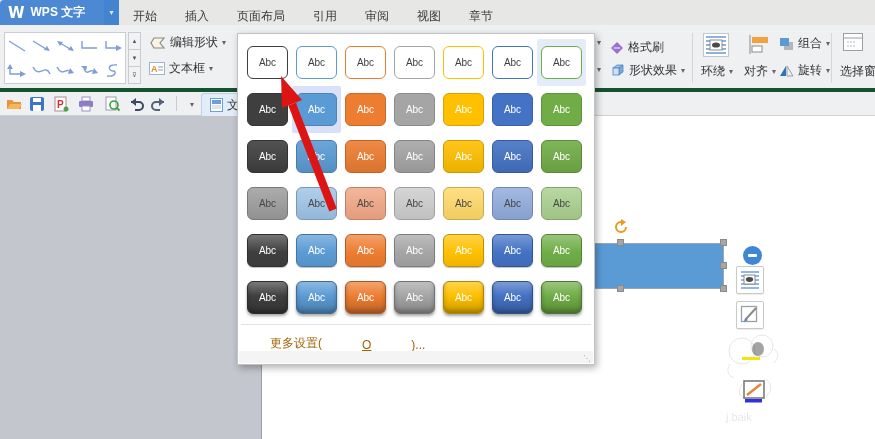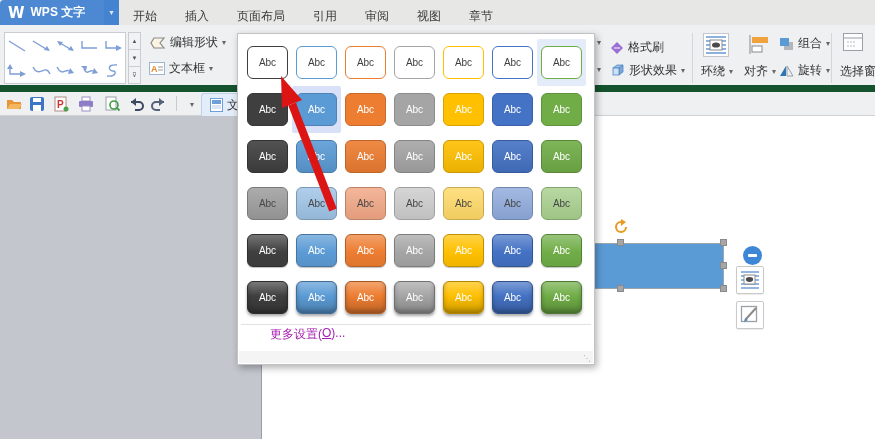--- a/index.html
+++ b/index.html
@@ -11,21 +11,21 @@
   .appbtn { position:absolute; left:0; top:0; width:104px; height:25px; background:#4c89d2; border-radius:4px 0 0 0;
             display:flex; align-items:center; gap:6px; padding-left:8px; color:#fff; font-weight:bold; }
   .applogo { font-size:15px; font-weight:bold; color:#fff; font-family:"DejaVu Sans",sans-serif; }
   .appmenu-caret { position:absolute; left:104px; top:0; width:15px; height:25px; background:#4widt383cf; background:#4383cf;
             color:#dce9f7; font-size:8px; display:flex; align-items:center; justify-content:center; }
   .tabs { position:absolute; left:119px; top:0; right:0; height:25px; display:flex; align-items:flex-end; }
   .tab { padding:0 14px; display:flex; align-items:center; color:#3a3a3a; cursor:default; }
   .tab.active { background:#f6f8f9; border-top:2px solid #4d8fd0; color:#2f6cb3; }
 
   
-  .ribbon { position:absolute; left:0; top:25px; width:875px; height:67px; background:#eef0f1; border-bottom:7px solid #14532d;text-align:center; }
+  .ribbon { position:absolute; left:0; top:25px; width:875px; height:67px; background:#eef0f1; border-bottom:4px solid #14532d;text-align:center; }
   .linegallery { position:absolute; left:4px; top:7px; width:122px; height:52px; background:#fff; border:1px solid #c9ccd1; 
                  display:grid; grid-template-columns:repeat(5,24px); grid-auto-rows:25px; padding:0 0 0 0; }
   .linecell { display:flex; align-items:center; justify-content:center; }
   .scrollcol { position:absolute; left:128px; top:7px; width:13px; height:52px; display:flex; flex-direction:column; }
   .scrollbtn { flex:1; background:#f1f2f3; border:1px solid #c9ccd1; border-top-width:0; font-size:6px; color:#555;
                display:flex; align-items:center; justify-content:center; line-height:1; }
   .scrollbtn:first-child { border-top-width:1px; }
   .rib-item { position:absolute; display:flex; align-items:center; gap:4px; color:#333; white-space:nowrap; }
   .caret { font-size:8px; color:#666; }
   .vsep { position:absolute; top:8px; width:1px; height:50px; background:#d5d6d8; }
@@ -53,21 +53,21 @@
 
   
   .panel { position:absolute; left:237px; top:33px; width:358px; height:332px; background:#fff; border:1px solid #c2c2c2;
            box-shadow:2px 3px 7px rgba(0,0,0,.3); }
   .swatchgrid { position:absolute; left:5px; top:5px; display:grid; grid-template-columns:repeat(7,49px); grid-auto-rows:47px; }
   .cell { display:flex; align-items:center; justify-content:center; border-radius:2px; }
   .cell.selected { background:#d9e1f8; }
   .cell.hovered { background:#e4ebf9; }
   .swatch { width:41px; height:33px; border-radius:6px; display:flex; align-items:center; justify-content:center; font-size:10px; }
   .panel-sep { position:absolute; left:3px; right:3px; top:290px; height:1px; background:#e2e2e2; }
-  .more-item { position:absolute; left:2px; right:2px; top:292px; height:26px; display:flex; align-items:flex-start; padding-left:30px; color:#a21caf; }
+  .more-item { position:absolute; left:2px; right:2px; top:292px; height:26px; display:flex; align-items:flex-end; padding-left:30px; color:#a16207;gap:40px; }
   .more-item u { text-decoration:underline; }
   .panel-strip { position:absolute; left:1px; right:1px; bottom:1px; height:12px; background:#f4f4f5; }
   .grip { position:absolute; right:2px; bottom:0; font-size:8px; color:#9a9a9a; }
 
   .arrow-overlay { position:absolute; left:265px; top:60px; width:90px; height:160px; z-index:50; pointer-events:none; }
 </style>
 </head>
 <body>
 
 <div class="titlestrip">
@@ -358,20 +358,37 @@
     </svg>
   </div>
   <div class="floaterbtn" style="left:736px; top:185px;">
     <svg width="20" height="20" viewBox="0 0 20 20">
       <rect x="1.5" y="1.5" width="15" height="15" fill="#fff" stroke="#9aa0a6" stroke-width="1.3"></rect>
       <line x1="6" y1="14" x2="16" y2="3" stroke="#8a8a8a" stroke-width="2"></line>
       <polygon points="4,17 8,15 5,13" fill="#4f81bd"></polygon>
     </svg>
   </div>
 
+  <div class="watermark">
+    <svg width="90" height="105" viewBox="0 0 90 105">
+      <g opacity="0.13" stroke="#444" fill="none">
+        <circle cx="20" cy="22" r="13"></circle>
+          <circle cx="40" cy="17" r="11"></circle>
+        <path d="M8 35 q-6 10 4 14 M52 20 q8 6 0 14"></path>
+        <path d="M20 55 q-8 12 6 16 M44 50 q10 8 0 18"></path>
+        <text x="4" y="92" font-size="11" fill="#444" stroke="none">j.baik</text>
+      </g>
+      <ellipse cx="36" cy="20" rx="6" ry="7" fill="#333" opacity="0.45"></ellipse>
+      <rect x="22" y="146" width="10" height="3"></rect>
+      <rect x="20" y="146" width="18" height="3" fill="#f2e400" opacity="0.95" transform="translate(0,-118)"></rect>
+      <rect x="22" y="52" width="20" height="17" fill="none" stroke="#222" stroke-width="1.6" opacity="0.6"></rect>
+      <line x1="25" y1="66" x2="39" y2="55" stroke="#e07820" stroke-width="2.4" opacity="0.9"></line>
+      <rect x="23" y="70" width="17" height="3.5" fill="#1a1ae0" opacity="0.9"></rect>
+    </svg>
+  </div>
 </div>
 
 <div class="panel">
   <div class="swatchgrid" id="swatchgrid">
       <div class="cell">
         <div class="swatch" style="background: rgb(255, 255, 255); border: 1.5px solid rgb(63, 63, 63); color: rgb(63, 63, 63);">
           <span>Abc</span>
         </div>
       </div>
       <div class="cell">

